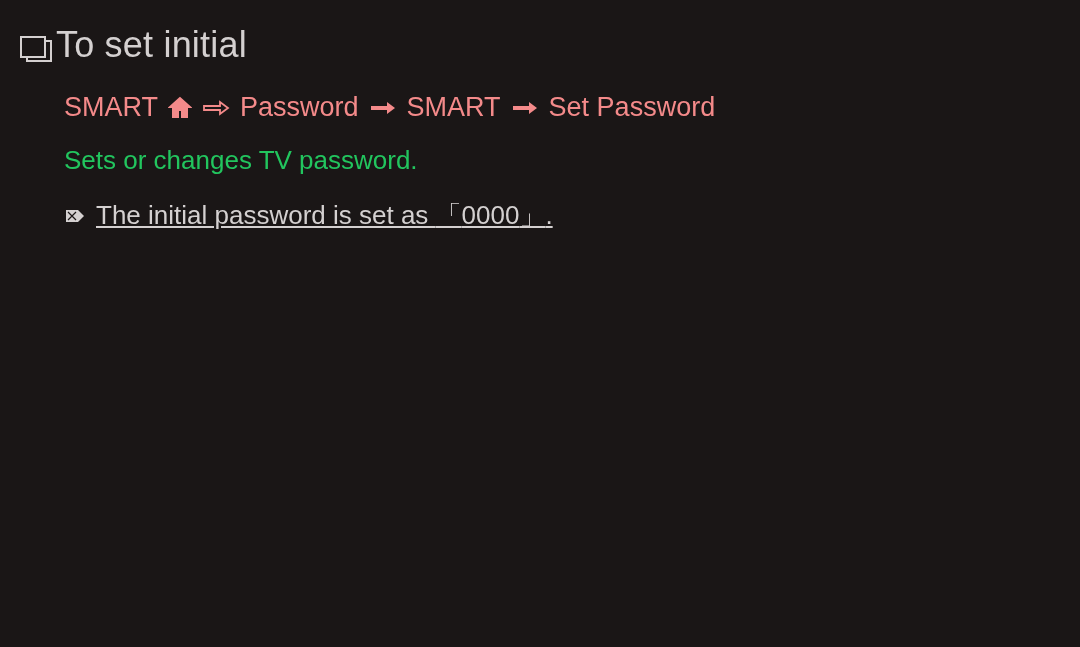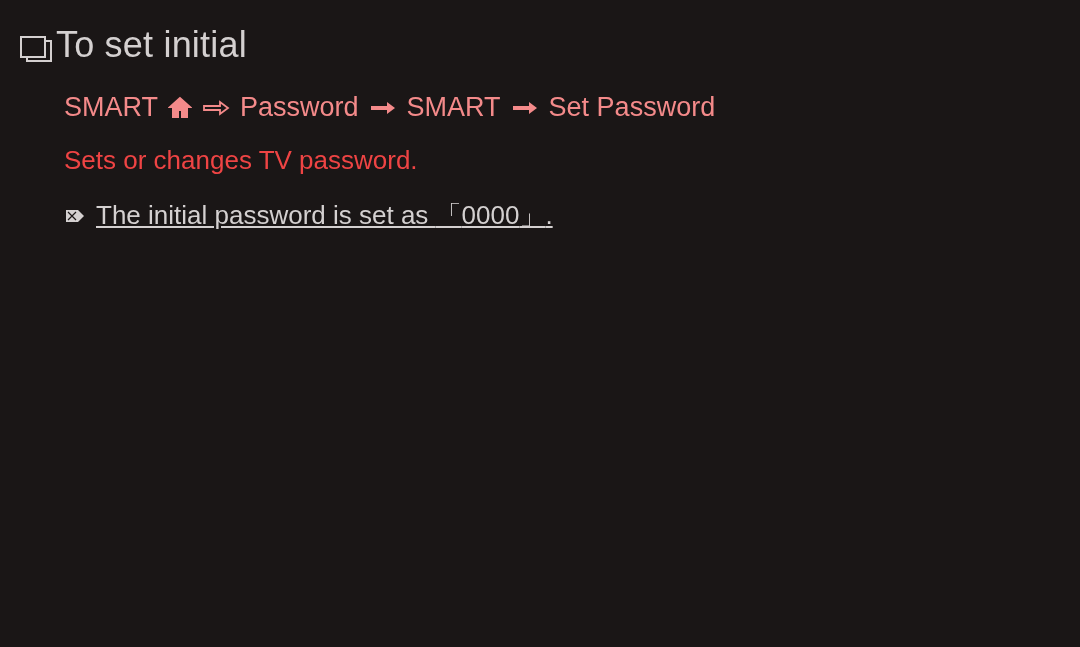--- a/index.html
+++ b/index.html
@@ -88,21 +88,21 @@
       display: inline-flex;
       align-items: center;
       justify-content: center;
     }
     .arrow-icon svg {
       width: 28px;
       height: 16px;
     }
     .description {
       font-size: 26px;
-      color: #ef4444;
+      color: #22c55e;
       margin-bottom: 22px;
     }
     .note-row {
       display: flex;
       align-items: baseline;
       gap: 10px;
       font-size: 26px;
       color: #d4d0d0;
       text-decoration: underline;
     }

